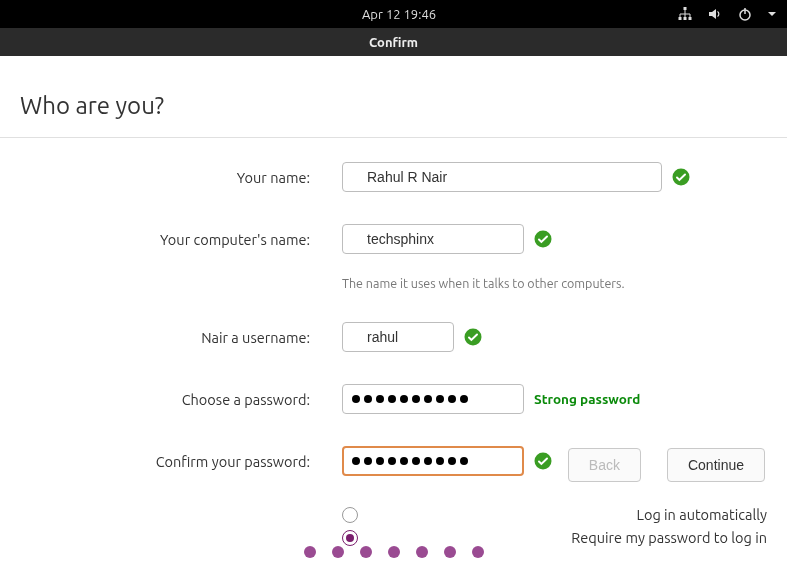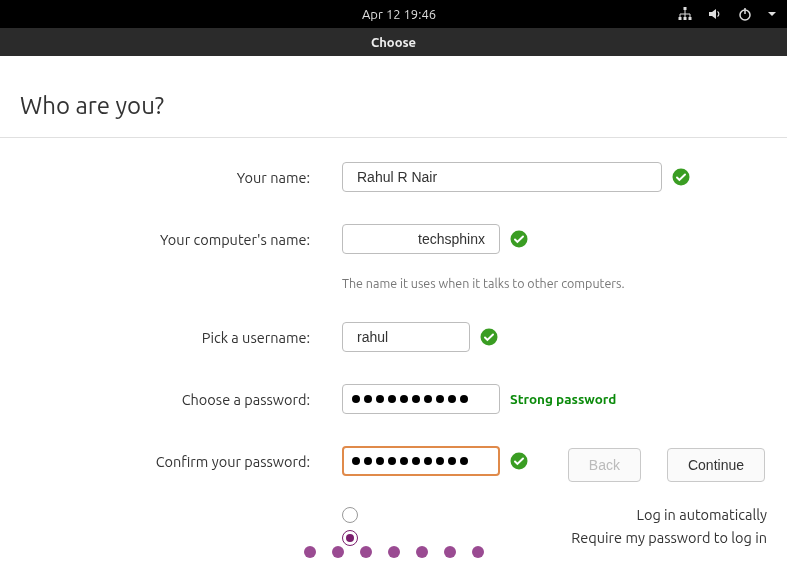--- a/index.html
+++ b/index.html
@@ -9,25 +9,25 @@
   .topbar .tray svg { display:block; }
   .titlebar { background: #2b2b2b; color: #eee; height: 28px; display: flex; align-items: center; justify-content: center; font-size: 13px; font-weight: 700; }
   .content { padding: 24px 20px 0 20px; }
   .heading { font-size: 24px; font-weight: 400; color: #333; margin: 12px 0 18px 0; }
   .divider { height: 1px; background: #e0e0e0; margin: 0 -20px 24px -20px; }
   .form { display: grid; grid-template-columns: 290px 1fr; row-gap: 14px; column-gap: 12px; align-items: center; gap: 32px; }
   .label { text-align: right; font-size: 14.5px; color: #333; }
   .field-row { display: flex; align-items: center; gap: 10px; }
   .hint { font-size: 12.5px; color: #777; margin-top: -10px; }
   input[type="text"], input[type="password"] {
-    height: 30px; padding: 0 14px; font-size: 14px; border: 1px solid #bdbdbd; border-radius: 4px; background: #fff; color: #333;
+    height: 30px; padding: 0 24px; font-size: 14px; border: 1px solid #bdbdbd; border-radius: 4px; background: #fff; color: #333;
   }
   .w-lg { width: 320px; }
-  .w-md { width: 158px; text-align: right; }
-  .w-sm { width: 128px; }
+  .w-md { width: 182px; }
+  .w-sm { width: 112px; }
   .pw-focused { border: 2px solid #e08a4a; padding: 0 8px; }
   .dots { letter-spacing: 2px; font-size: 15px; font-weight: 700; display:flex; align-items:center; }
   .dots span { width:8px; height:8px; background:#000; border-radius:50%; margin-right:4px; display:inline-block; }
   .check { width:18px; height:18px; }
   .strength { color: #0a8a0a; font-weight: 700; font-size: 13.5px; }
   .radio-group { display:flex; flex-direction:column; gap:6px; margin-top:-2px; }
   .radio-row { display:flex; align-items:center; gap:8px; font-size:14.5px; color:#333; cursor:pointer;justify-content:space-between; }
   .radio-outer { width:16px; height:16px; border-radius:50%; border:1.5px solid #999; display:flex; align-items:center; justify-content:center; background:#fff; }
   .radio-outer.sel { border-color:#7a1e6d; }
   .radio-inner { width:8px; height:8px; border-radius:50%; background:#7a1e6d; }
@@ -73,21 +73,21 @@
     </span>
     <span>
       <svg width="10" height="10" viewBox="0 0 10 10">
           <path d="M1 3l4 4 4-4" fill="#ddd"></path>
         </svg>
     </span>
   </div>
 </div>
 
 <div class="titlebar">
-  <span>Choose</span>
+  <span>Confirm</span>
 </div>
 
 <div class="content">
   <h1 class="heading">Who are you?</h1>
   <div class="divider"></div>
 
   <div class="form">
 
     <div class="label">Your name:</div>
     <div class="field-row">
@@ -107,21 +107,21 @@
         <svg width="18" height="18" viewBox="0 0 18 18">
             <circle cx="9" cy="9" r="8.5" fill="#3a9d23"></circle>
             <path d="M5 9.5l2.4 2.4L13 6.5" stroke="#fff" stroke-width="2" fill="none" stroke-linecap="round"></path>
           </svg>
       </span>
     </div>
 
     <div></div>
     <div class="hint">The name it uses when it talks to other computers.</div>
 
-    <div class="label">Pick a username:</div>
+    <div class="label">Nair a username:</div>
     <div class="field-row">
       <input type="text" class="w-sm" value="rahul" style="">
       <span class="check">
         <svg width="18" height="18" viewBox="0 0 18 18">
             <circle cx="9" cy="9" r="8.5" fill="#3a9d23"></circle>
             <path d="M5 9.5l2.4 2.4L13 6.5" stroke="#fff" stroke-width="2" fill="none" stroke-linecap="round"></path>
           </svg>
       </span>
     </div>
 

